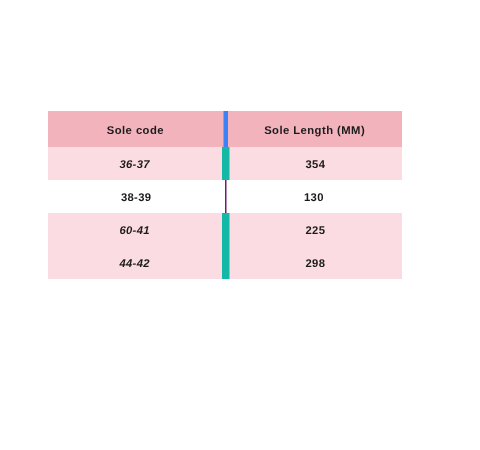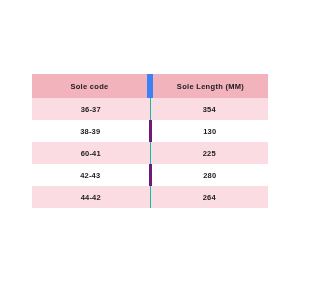--- a/index.html
+++ b/index.html
@@ -62,27 +62,28 @@
   .size-table tbody tr.row-plain td {
     background: #ffffff;
   }
 
   .size-table tbody td {
     font-size: 7.5px;
   }
 
   
   .size-table tbody tr.row-plain td.cell-code {
-    border-right: 3px solid #701a75;
+    border-right: 1px solid #701a75;
   }
   .size-table tbody tr.row-shade td.cell-code {
-    border-right: 1px solid #14b8a6;
+    border-right: 5px solid #14b8a6;
+    font-style: italic;
   }
   .size-table thead th.head-code {
-    border-right: 6px solid #3b82f6;
+    border-right: 3px solid #3b82f6;
   }
 </style>
 </head>
 <body>
 
 <div class="page">
 
   <table class="size-table">
     <colgroup>
       <col class="col-code">
@@ -100,24 +101,20 @@
         <td class="cell-len">354</td>
       </tr>
       <tr class="row-plain">
         <td class="cell-code">38-39</td>
         <td class="cell-len">130</td>
       </tr>
       <tr class="row-shade">
         <td class="cell-code">60-41</td>
         <td class="cell-len">225</td>
       </tr>
-      <tr class="row-plain">
-        <td class="cell-code">42-43</td>
-        <td class="cell-len">280</td>
-      </tr>
       <tr class="row-shade">
         <td class="cell-code">44-42</td>
-        <td class="cell-len">264</td>
+        <td class="cell-len">298</td>
       </tr>
     </tbody>
   </table>
 
 </div>
 
 </body></html>

